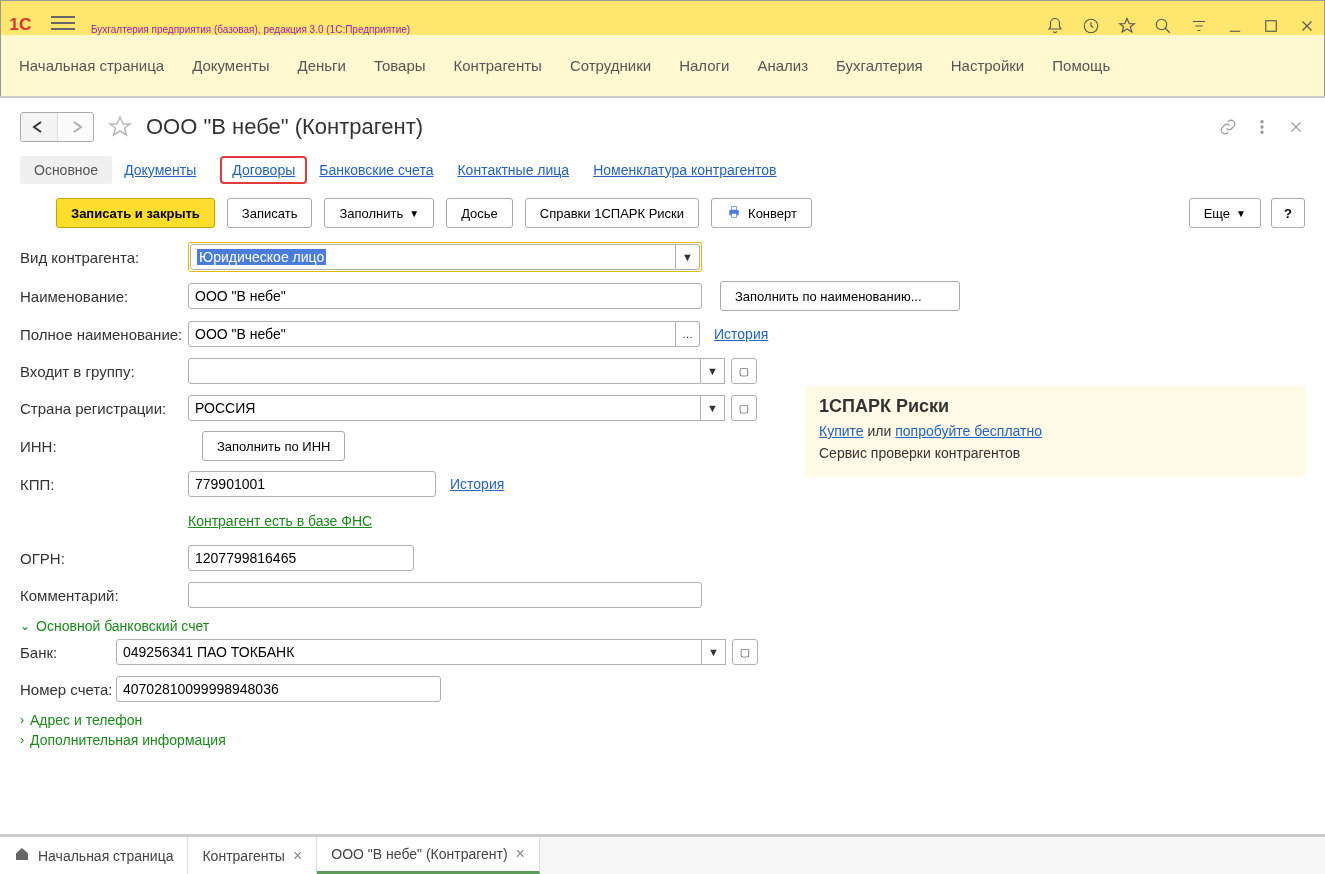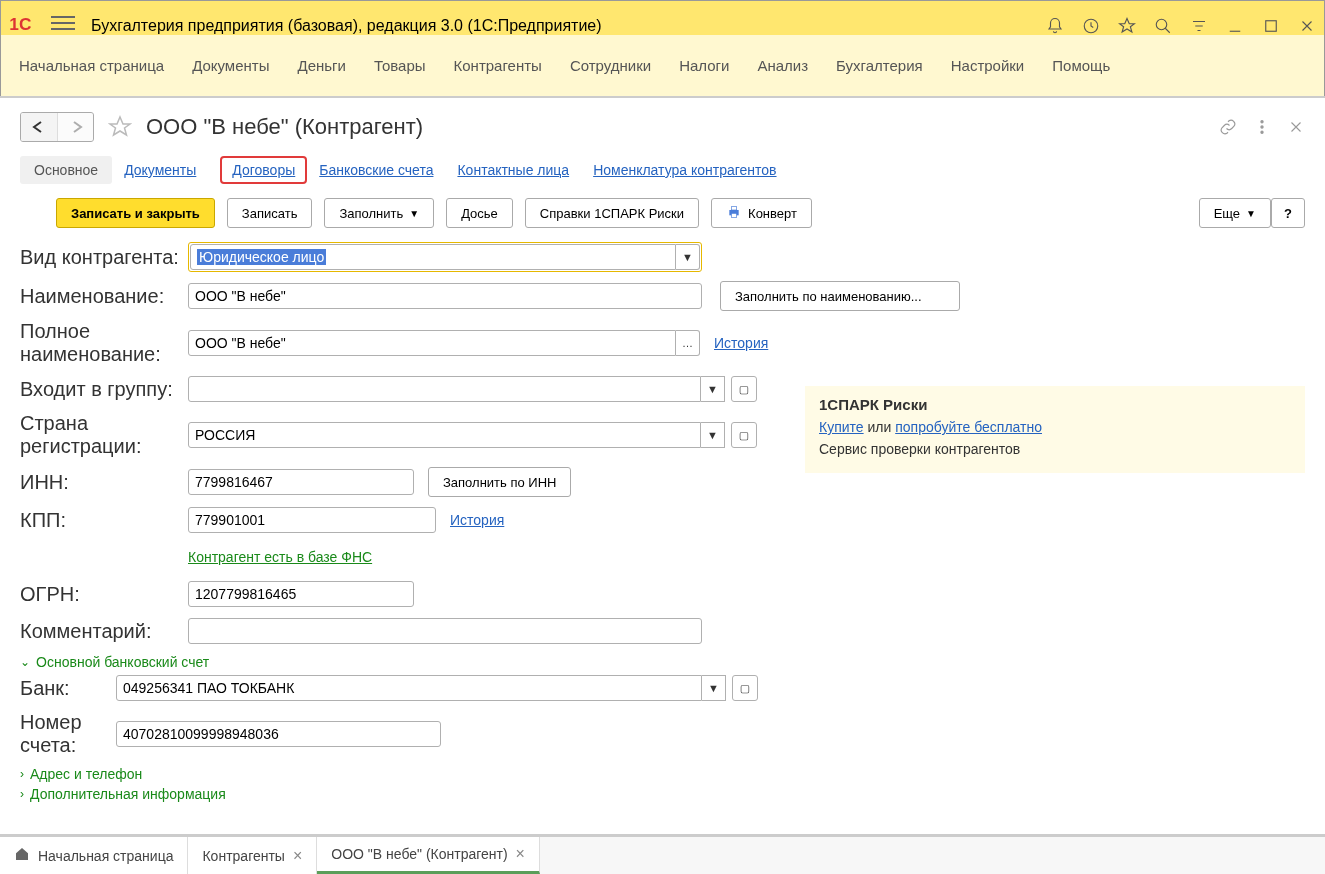--- a/index.html
+++ b/index.html
@@ -4,21 +4,21 @@
 <style>
 * { box-sizing: border-box; margin: 0; padding: 0; }
 body { font-family: Arial, sans-serif; font-size: 13px; color: #333; background: #fff; width: 1325px; height: 874px; overflow: hidden; border: 1px solid #999; }
 
 
 .titlebar { height: 34px; background: #ffe76f; display: flex; align-items: flex-end; padding: 0 8px; }
 .logo { width: 32px; height: 22px; display: flex; align-items:center; justify-content:center; margin-right: 10px;}
 .logo svg { width: 32px; height: 22px;}
 .hamburger { width: 24px; height: 24px; display:flex; flex-direction:column; justify-content:center; gap:4px; cursor:pointer; margin-right: 16px;}
 .hamburger span { height:2px; background:#666; }
-.app-title { color:#000000; font-size:16px;}
+.app-title { color:#a21caf; font-size:10px;}
 .titlebar-right { margin-left:auto; display:flex; gap:18px; align-items:center;}
 .ticon { width:18px; height:18px; color:#555; cursor:pointer; display:flex; align-items:center; justify-content:center;}
 .ticon svg { width:18px; height:18px; stroke:#555; fill:none; stroke-width:1.5;}
 
 
 .menubar { height: 62px; background: #fff8d0; display:flex; align-items:center; padding: 0 18px; gap: 28px; border-bottom: 1px solid #ddd;}
 .menubar .item { color:#555; font-size:15px; cursor:pointer;}
 
 
 .form-area { position:absolute; top: 96px; left:0; right:0; bottom: 40px; background:#fff; border-top: 2px solid #ccc;}
@@ -37,43 +37,43 @@
 .tabs { display:flex; gap:0; padding: 8px 20px 0 20px; align-items:center;}
 .tab { padding: 6px 12px 6px 0; margin-right: 12px; color:#2563c0; cursor:pointer; font-size:14px; text-decoration: underline;}
 .tab.active { background:#f0f0f0; color:#555; text-decoration:none; padding:6px 14px; border-radius:3px;}
 .tab.highlight { border:2px solid #e13a3a; border-radius:4px; padding:4px 10px;}
 
 
 .toolbar { display:flex; gap:12px; padding: 14px 20px; align-items:center;}
 .btn { height: 30px; padding: 0 14px; border:1px solid #aaa; background:#fff; border-radius:3px; cursor:pointer; font-size:13px; display:flex; align-items:center; gap:6px;}
 .btn.primary { background:#ffdd2d; border-color:#c9a700; font-weight:bold;margin-left:36px;}
 .btn .caret { font-size:10px;}
-.toolbar-right { margin-left:auto; display:flex; }
+.toolbar-right { margin-left:auto; display:flex; gap:10px;}
 .btn.square { width:34px; padding:0; justify-content:center; font-weight:bold;}
 
 
 .form-body { padding: 0 20px; }
 .field-row { display:flex; align-items:center; margin-bottom: 9px; min-height: 28px;}
-.field-label { width: 168px; color:#333; font-size:20px;}
+.field-label { width: 168px; color:#333; font-size:15px;}
 .field-label.narrow { width: 96px;}
 .input { height:26px; border:1px solid #b0b0b0; border-radius:3px; padding: 0 6px; font-size:14px; background:#fff;}
 .input-group { display:flex; align-items:stretch;}
 .input-group .input { border-top-right-radius:0; border-bottom-right-radius:0;}
 .input-group .addon { width:24px; border:1px solid #b0b0b0; border-left:none; display:flex; align-items:center; justify-content:center; background:#fff; cursor:pointer; font-size:11px;}
 .input-group .addon:last-child { border-top-right-radius:3px; border-bottom-right-radius:3px;}
 .input-group .addon.sep { border-left:none; margin-left:6px; border:1px solid #b0b0b0; border-radius:3px; width:26px;}
 .link { color:#2563c0; text-decoration:underline; cursor:pointer; font-size:14px;}
 .link.green { color:#1a8a1a;}
 .hl-wrap { border:1px solid #e6b800; border-radius:3px; padding:1px;}
 .hl-wrap .input { border:1px solid #b0b0b0;}
 .selected-text { background:#4a7dd9; color:#fff; padding:0 2px;}
 
 
 .info-box { position:absolute; top: 288px; right: 20px; width: 500px; background:#fffbe6; padding: 10px 14px;}
-.info-box .title { font-weight:bold; font-size:15px; margin-bottom:6px;}
+.info-box .title { font-weight:bold; font-size:18px; margin-bottom:6px;}
 .info-box .line { font-size:14px; margin-bottom:6px;}
 
 
 .section-header { display:flex; align-items:center; gap:6px; color:#1a8a1a; cursor:pointer; font-size:14px; margin: 4px 0;}
 .section-header .chev { font-size:12px;}
 
 
 .bottom-tabs { position:absolute; bottom:0; left:0; right:0; height:40px; background:#f7f7f7; border-top:3px solid #ccc; display:flex; align-items:stretch;}
 .btab { display:flex; align-items:center; padding:0 14px; border-right:1px solid #ddd; background:#fff; cursor:pointer; gap:8px; font-size:14px; color:#444;}
 .btab.active { border-bottom: 3px solid #5a9e5a; position:relative; top:0; font-weight:normal;}
@@ -276,21 +276,20 @@
       <div class="field-label">Страна регистрации:</div>
       <div class="input-group">
         <input class="input" style="width: 513px;" value="РОССИЯ">
         <div class="addon">▼</div>
         <div class="addon sep">▢</div>
       </div>
     </div>
 
     <div class="field-row">
       <div class="field-label">ИНН:</div>
-      <input class="input" style="width: 226px;" value="7799816467">
       <button class="btn" style="margin-left:14px">Заполнить по ИНН</button>
     </div>
 
     <div class="field-row">
       <div class="field-label">КПП:</div>
       <input class="input" style="width: 248px;" value="779901001">
       <span class="link" style="margin-left:14px">История</span>
     </div>
 
     <div class="field-row">

